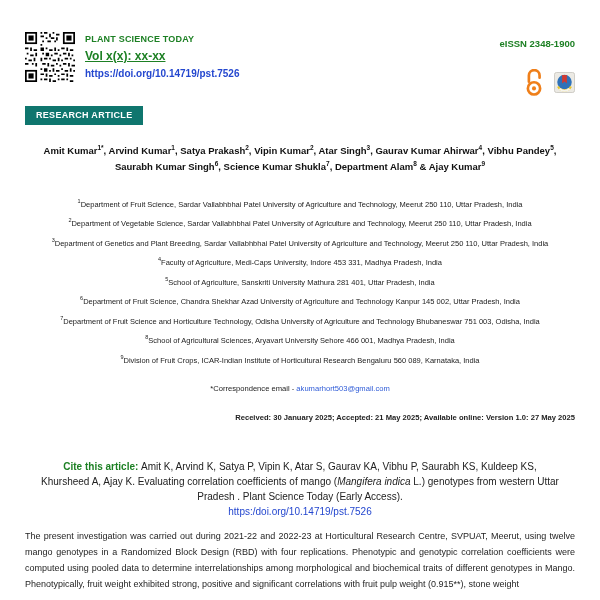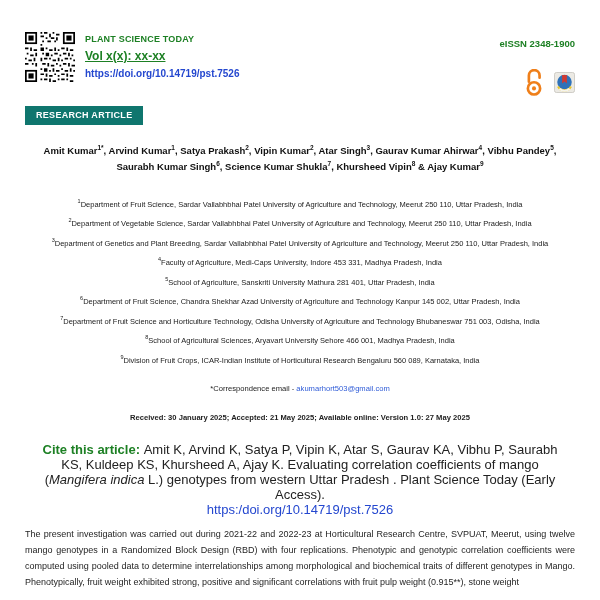--- a/index.html
+++ b/index.html
@@ -29,23 +29,23 @@
   .authors { margin:18px auto 0 auto; max-width:565px; text-align:center;
              font-weight:bold; font-size:9.5px; line-height:1.65; color:#111; }
   .authors sup { font-size:6.5px; }
 
   
   .affils { margin-top:18px; text-align:center; font-size:7.5px; line-height:16px; color:#1b1b1b; }
   .affils sup { font-size:5.5px; }
 
   .corr { margin-top:16px; text-align:center; font-size:7.6px; color:#222; }
   .corr a { color:#2e5bd7; text-decoration:none;text-align:center; }
-  .received { margin-top:20px; text-align:center; font-size:7.6px; color:#222; font-weight:bold; }
+  .received { margin-top:20px; text-align:right; font-size:7.6px; color:#222; font-weight:bold; }
 
-  .cite { margin:20px auto 0 auto; max-width:520px; text-align:center; font-size:13px;
+  .cite { margin:37px auto 0 auto; max-width:520px; text-align:center; font-size:10px;
           line-height:15px; color:#222; }
   .cite .lbl { color:#1d8024; font-weight:bold; }
   .cite a { color:#2447cf; text-decoration:none; }
 
   .abs-h { margin-top:18px; color:#1d8024; font-weight:bold; font-size:10px; }
   .abs-t { margin-top:9px; font-size:9px; line-height:16px; text-align:justify; color:#252525; }
 </style>
 </head>
 <body>
 
@@ -107,21 +107,21 @@
       <span class="author"><span>Atar Singh</span><sup>3</sup><span>, </span></span>
     
       <span class="author"><span>Gaurav Kumar Ahirwar</span><sup>4</sup><span>, </span></span>
     
       <span class="author"><span>Vibhu Pandey</span><sup>5</sup><span>, </span></span>
     
       <span class="author"><span>Saurabh Kumar Singh</span><sup>6</sup><span>, </span></span>
     
       <span class="author"><span>Science Kumar Shukla</span><sup>7</sup><span>, </span></span>
     
-      <span class="author"><span>Khursheed Vipin</span><sup>8</sup><span> &amp; </span></span>
+      <span class="author"><span>Department Alam</span><sup>8</sup><span> &amp; </span></span>
     
       <span class="author"><span>Ajay Kumar</span><sup>9</sup><span></span></span>
     </div>
 
   <div class="affils">
 
       <div class="affil"><sup>1</sup><span>Department of Fruit Science, Sardar Vallabhbhai Patel University of Agriculture and Technology, Meerut 250 110, Uttar Pradesh, India</span></div>
 
       <div class="affil"><sup>2</sup><span>Department of Vegetable Science, Sardar Vallabhbhai Patel University of Agriculture and Technology, Meerut 250 110, Uttar Pradesh, India</span></div>
 

